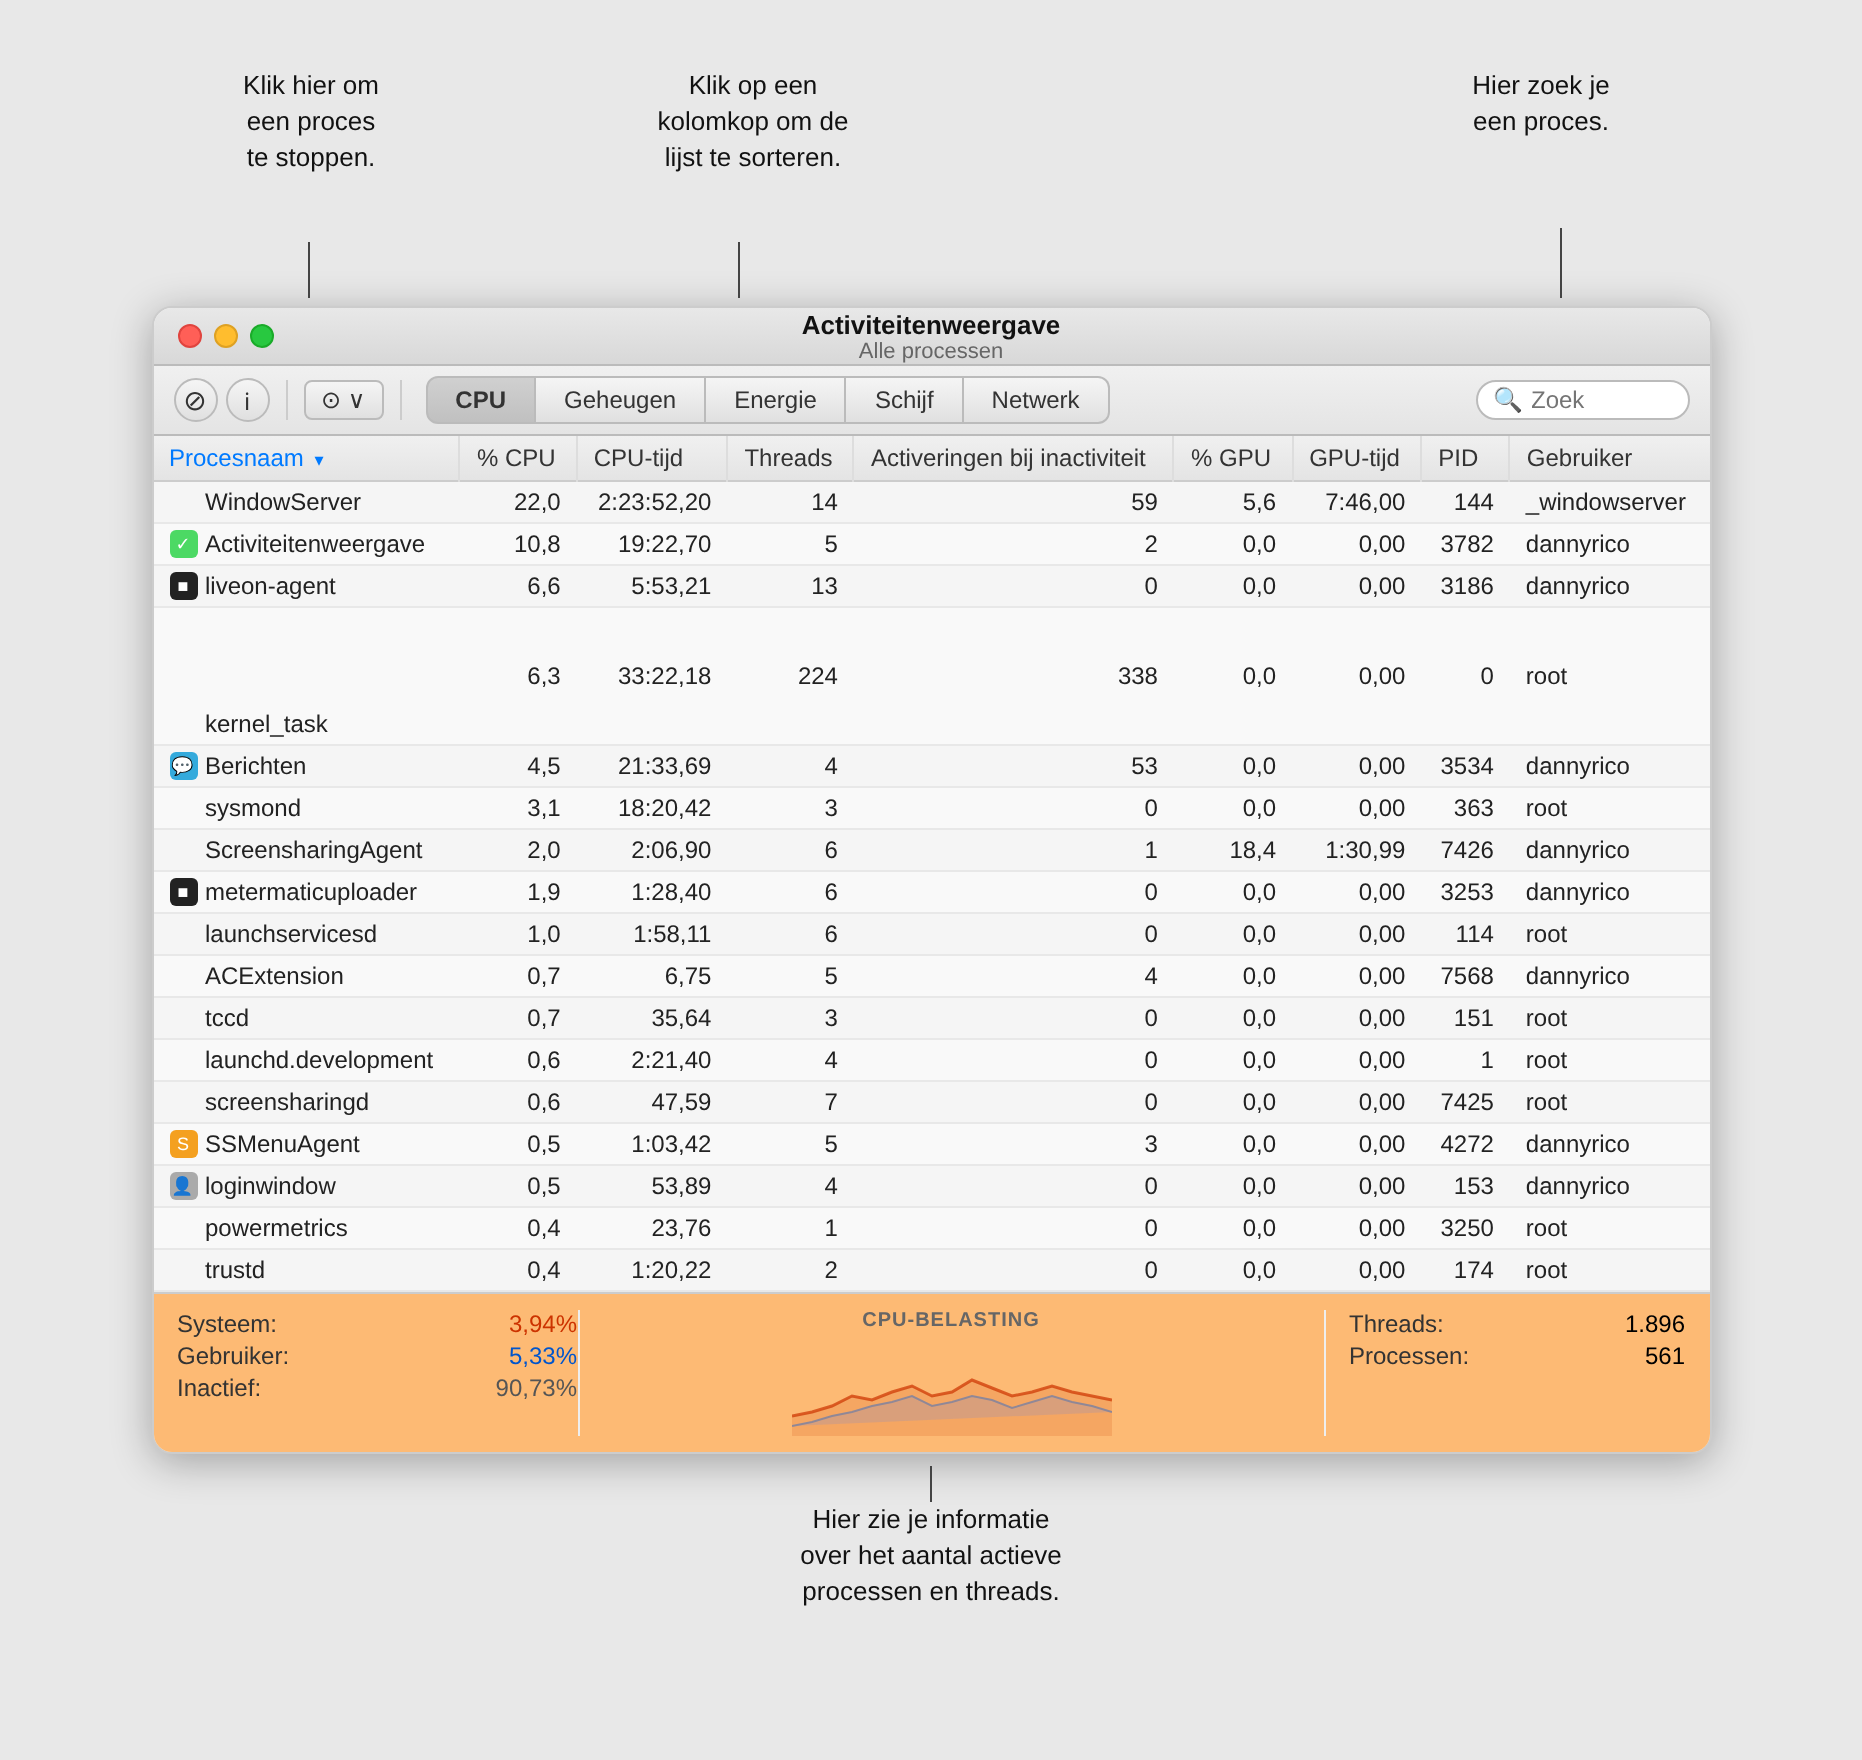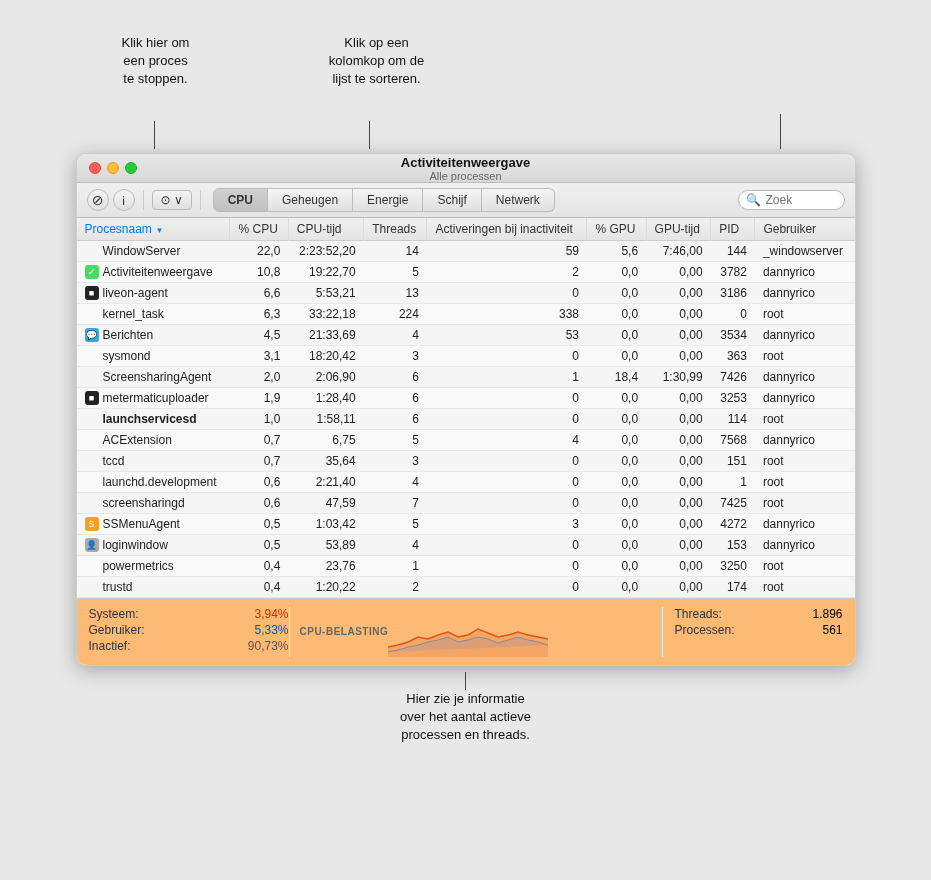--- a/index.html
+++ b/index.html
@@ -166,21 +166,21 @@
       gap: 8px;
     }
     .stats-label { color: #333; }
     .stats-value-sys { color: #cc3300; font-weight: 500; }
     .stats-value-usr { color: #0055cc; font-weight: 500; }
     .stats-value-idle { color: #555; font-weight: 500; }
 
     .chart-area {
       flex: 1;
       display: flex;
-      flex-direction: row;
+      flex-direction: column;
       align-items: center;
       padding: 0 10px;
       border-left: 1px solid #eee;
       border-right: 1px solid #eee;
     }
     .chart-title { font-size: 10px; color: #666; font-weight: 600; letter-spacing: 0.5px; margin-bottom: 2px; }
     .chart-svg { width: 160px; height: 50px; }
 
     .stats-right {
       min-width: 180px;
@@ -219,20 +219,22 @@
 </head>
 <body>
 
 <div class="annotation-top" style="position:relative; width:780px; height:115px; margin-top:24px;">
   <div class="ann-text ann-stop" style="white-space:pre-line;">Klik hier om
 een proces
 te stoppen.</div>
   <div class="ann-text ann-sort" style="white-space:pre-line;">Klik op een
 kolomkop om de
 lijst te sorteren.</div>
+  <div class="ann-text ann-search" style="white-space:pre-line;">Hier zoek je
+een proces.</div>
 
   <div style="position:absolute; left:78px; bottom:0; width:1px; height:28px; background:#444;"></div>
   <div style="position:absolute; left:293px; bottom:0; width:1px; height:28px; background:#444;"></div>
   <div style="position:absolute; right:75px; bottom:0; width:1px; height:35px; background:#444;"></div>
 </div>
 
 <div class="window">
 
   <div class="titlebar">
     <div class="traffic-lights">
@@ -321,21 +323,21 @@
     <td class="num">6,6</td>
     <td class="num">5:53,21</td>
     <td class="num">13</td>
     <td class="num">0</td>
     <td class="num">0,0</td>
     <td class="num">0,00</td>
     <td class="num">3186</td>
     <td>dannyrico</td>
   </tr>
           <tr>
-    <td style="display:flex;">
+    <td style="display:flex;margin-top:48px;">
       <span style="display:inline-block;width:14px;height:14px;margin-right:4px;flex-shrink:0;"></span>
       <span>kernel_task</span>
     </td>
     <td class="num">6,3</td>
     <td class="num">33:22,18</td>
     <td class="num">224</td>
     <td class="num">338</td>
     <td class="num">0,0</td>
     <td class="num">0,00</td>
     <td class="num">0</td>
@@ -391,21 +393,21 @@
     <td class="num">1,9</td>
     <td class="num">1:28,40</td>
     <td class="num">6</td>
     <td class="num">0</td>
     <td class="num">0,0</td>
     <td class="num">0,00</td>
     <td class="num">3253</td>
     <td>dannyrico</td>
   </tr>
           <tr>
-    <td style="display:flex;align-items:center;font-weight:bold;">
+    <td style="display:flex;align-items:center;">
       <span style="display:inline-block;width:14px;height:14px;margin-right:4px;flex-shrink:0;"></span>
       <span>launchservicesd</span>
     </td>
     <td class="num">1,0</td>
     <td class="num">1:58,11</td>
     <td class="num">6</td>
     <td class="num">0</td>
     <td class="num">0,0</td>
     <td class="num">0,00</td>
     <td class="num">114</td>

